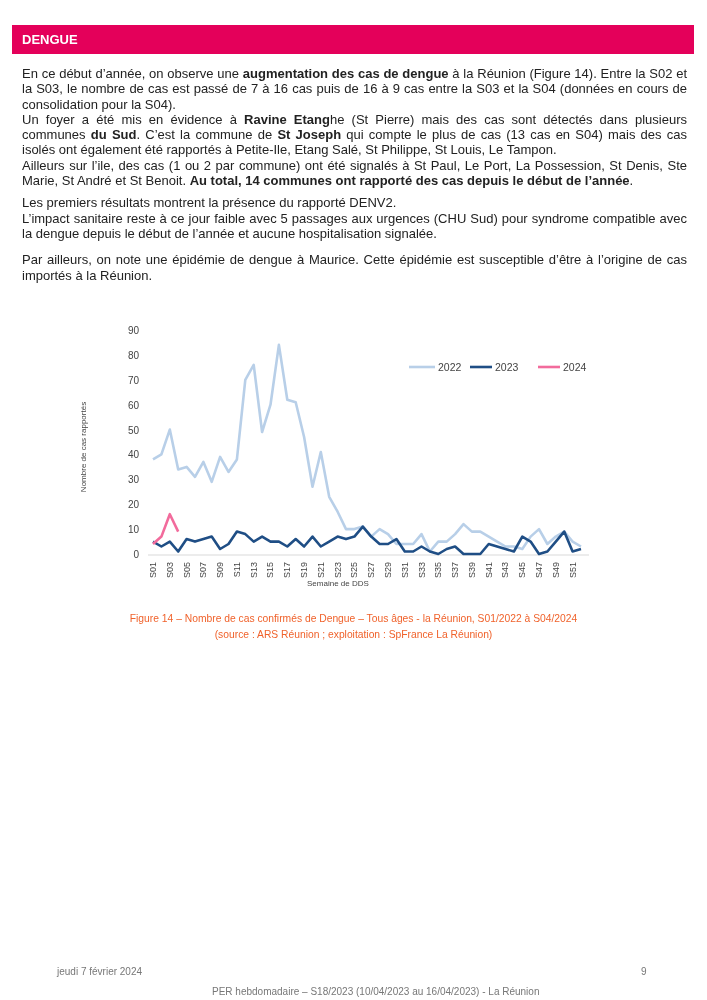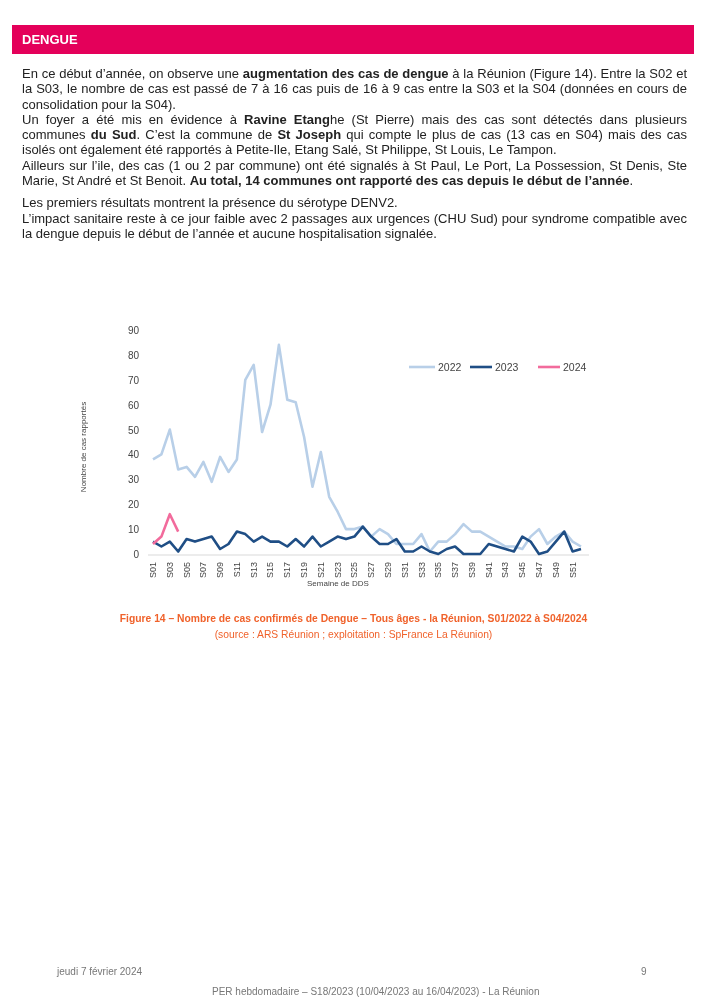--- a/index.html
+++ b/index.html
@@ -23,39 +23,40 @@
     .chart-wrap { position: absolute; left: 0; top: 310px; width: 707px; height: 290px; }
     .chart-wrap svg { position: absolute; left: 0; top: 0; }
     .tick { font-size: 10px; fill: #444; font-family: "Liberation Sans", sans-serif; }
     .xtick { font-size: 9px; fill: #444; font-family: "Liberation Sans", sans-serif; }
     .axis-title { font-size: 8px; fill: #444; font-family: "Liberation Sans", sans-serif; }
     .legend-text { font-size: 10.5px; fill: #444; font-family: "Liberation Sans", sans-serif; }
     .caption {
       position: absolute; left: 0; width: 707px; text-align: center;
       color: #f0622b; font-size: 10.3px;
     }
-    .caption.title { top: 613px; font-weight: bold; }
+    .caption.title { top: 613px; font-weight: normal; }
     .caption.source { top: 629px; }
     .footer { position: absolute; top: 966px; font-size: 10px; color: #777; }
   </style>
 </head>
 <body>
 
 <div class="header-bar">
   <span>DENGUE</span>
 </div>
 
 <div class="body-text">
   <p><span>En ce début d’année, on observe une </span><b>augmentation des cas de dengue</b><span> à la Réunion (Figure 14). Entre la S02 et la S03, le nombre de cas est passé de 7 à 16 cas puis de 16 à 9 cas entre la S03 et la S04 (données en cours de consolidation pour la S04).</span></p>
   <p><span>Un foyer a été mis en évidence à </span><b>Ravine Etang</b><span>he (St Pierre) mais des cas sont détectés dans plusieurs communes </span><b>du Sud</b><span>. C’est la commune de </span><b>St Joseph</b><span> qui compte le plus de cas (13 cas en S04) mais des cas isolés ont également été rapportés à Petite-Ile, Etang Salé, St Philippe, St Louis, Le Tampon.</span></p>
   <p><span>Ailleurs sur l’ile, des cas (1 ou 2 par commune) ont été signalés à St Paul, Le Port, La Possession, St Denis, Ste Marie, St André et St Benoit. </span><b>Au total, 14 communes ont rapporté des cas depuis le début de l’année</b><span>.</span></p>
   <div class="gap"></div>
-  <p>Les premiers résultats montrent la présence du sérotype DENV2.</p>
-  <p>L’impact sanitaire reste à ce jour faible avec 2 passages aux urgences (CHU Sud) pour syndrome compatible avec la dengue depuis le début de l’année et aucune hospitalisation signalée.</p>
+  <p>Les premiers résultats montrent la présence du rapporté DENV2.</p>
+  <p>L’impact sanitaire reste à ce jour faible avec 5 passages aux urgences (CHU Sud) pour syndrome compatible avec la dengue depuis le début de l’année et aucune hospitalisation signalée.</p>
   <div class="gap2"></div>
+  <p>Par ailleurs, on note une épidémie de dengue à Maurice. Cette épidémie est susceptible d’être à l’origine de cas importés à la Réunion.</p>
   <div class="gap2"></div>
 </div>
 
 <div class="chart-wrap">
   <svg id="chart-svg" width="707" height="290">
     <g id="y-ticks">
         <text x="139" y="248" text-anchor="end" class="tick">0</text>
         <text x="139" y="223.11111111111111" text-anchor="end" class="tick">10</text>
         <text x="139" y="198.22222222222223" text-anchor="end" class="tick">20</text>
         <text x="139" y="173.33333333333331" text-anchor="end" class="tick">30</text>

